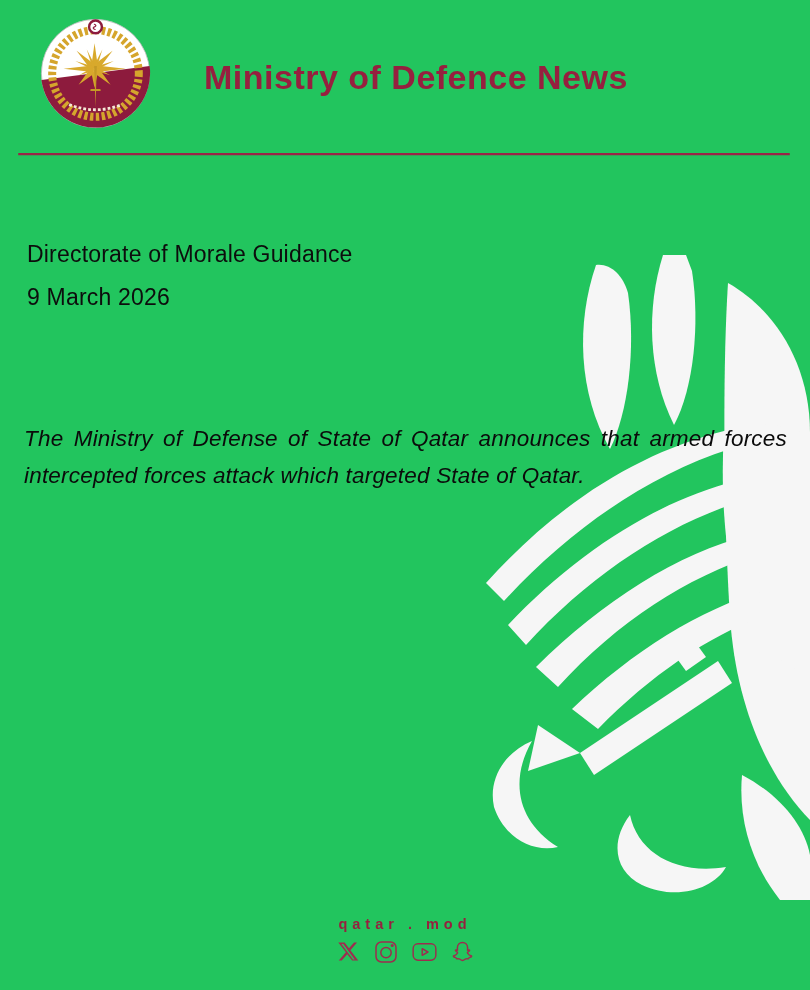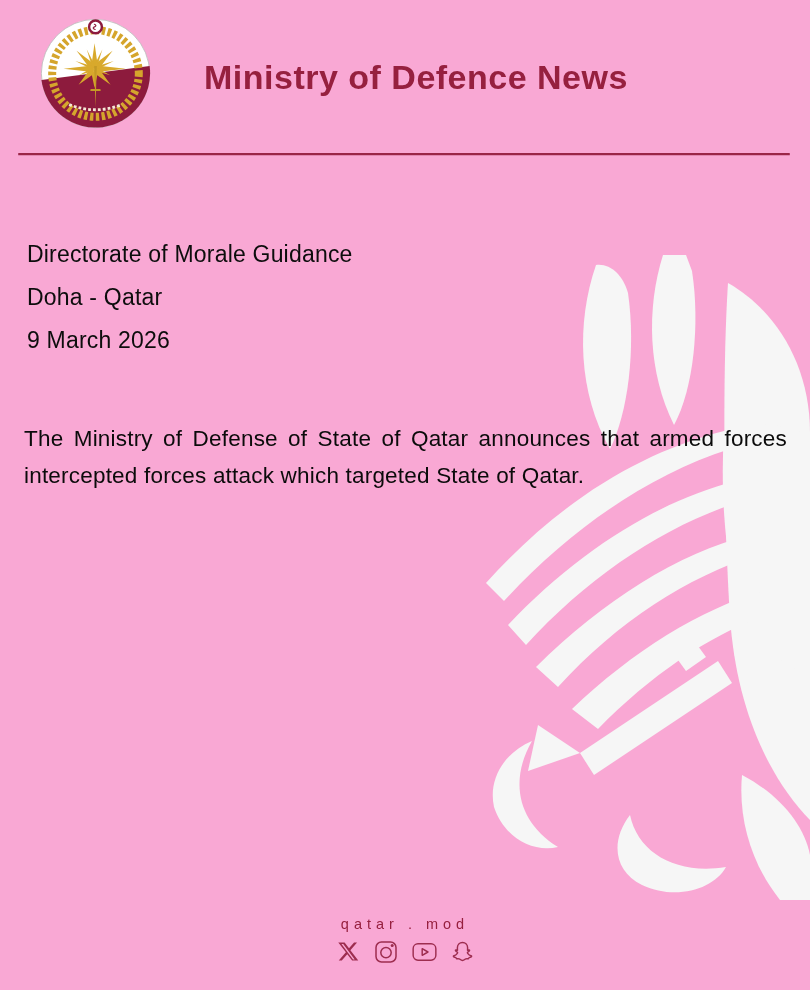--- a/index.html
+++ b/index.html
@@ -1,45 +1,45 @@
 <!DOCTYPE html>
 <html><head>
 <meta charset="utf-8">
 <style>
   html,body{margin:0;padding:0;}
   body{
     width:810px;height:990px;background:#ffffff;overflow:hidden;
     font-family:"Liberation Sans", sans-serif;position:relative;
   }
-  .page{position:absolute;inset:0;background:#f9a8d4;}
+  .page{position:absolute;inset:0;background:#22c55e;}
   
   .watermark{position:absolute;top:255px;right:0;width:330px;height:645px;z-index:0;pointer-events:none;}
   
   .logo{position:absolute;left:39px;top:17px;width:113px;height:113px;z-index:2;}
   .page-title{
     position:absolute;left:204px;top:58px;z-index:2;margin:0;
     font-size:34px;font-weight:700;letter-spacing:0.5px;color:#96203f;
   }
   .rule{
     position:absolute;left:18px;top:153px;width:772px;height:2px;
     background:#9a2547;z-index:2;border-radius:1px;
     box-shadow:0 1px 0 rgba(154,37,71,.25);
   }
   
   .meta{position:absolute;left:27px;top:245px;z-index:2;}
   .meta p{margin:0 0 24px 0;font-size:23px;line-height:19px;color:#0d0d0d;letter-spacing:.2px;}
   
   .announce{position:absolute;left:24px;top:421px;width:763px;z-index:2;
-    font-size:22.5px;line-height:36.5px;color:#0b0b0b;letter-spacing:.2px;}
+    font-size:22.5px;line-height:36.5px;color:#0b0b0b;letter-spacing:.2px;font-style:italic;}
   .announce .l1{text-align:justify;text-align-last:justify;}
   .announce .l2{text-align:left;}
   
   .handle{
     position:absolute;left:0;top:916px;width:810px;text-align:center;z-index:2;
-    font-size:14.5px;letter-spacing:5px;color:#96203f;font-weight:400;
+    font-size:14.5px;letter-spacing:5px;color:#96203f;font-weight:700;
   }
   .social-row{
     position:absolute;left:0;top:938px;width:810px;z-index:2;
     display:flex;justify-content:center;align-items:center;gap:13px;height:28px;
   }
   .social-row .sicon{display:inline-flex;width:25px;height:25px;align-items:center;justify-content:center;cursor:pointer;}
   .social-row svg{display:block;}
 </style>
 </head>
 <body>
@@ -89,21 +89,20 @@
     <path d="M58.8 7.8 q3.2 1.2 0.2 2.7 q-3.2 1.2 0.6 2.7" fill="none" stroke="#8d1b3d" stroke-width="1.2" stroke-linecap="round"></path>
     <path d="M32 93 Q60 104 88 93" fill="none" stroke="#f5e9d6" stroke-width="3" stroke-dasharray="3 2.2"></path>
   </svg>
 
   <h1 class="page-title">Ministry of Defence News</h1>
 
   <div class="rule"></div>
 
   <section class="meta">
     <p>Directorate of Morale Guidance</p>
-    <p>Doha - Qatar</p>
     <p>9 March 2026</p>
   </section>
 
   <section class="announce">
     <div class="l1">The Ministry of Defense of State of Qatar announces that armed forces</div>
     <div class="l2">intercepted forces attack which targeted State of Qatar.</div>
   </section>
 
   <div class="handle">qatar . mod</div>
 

